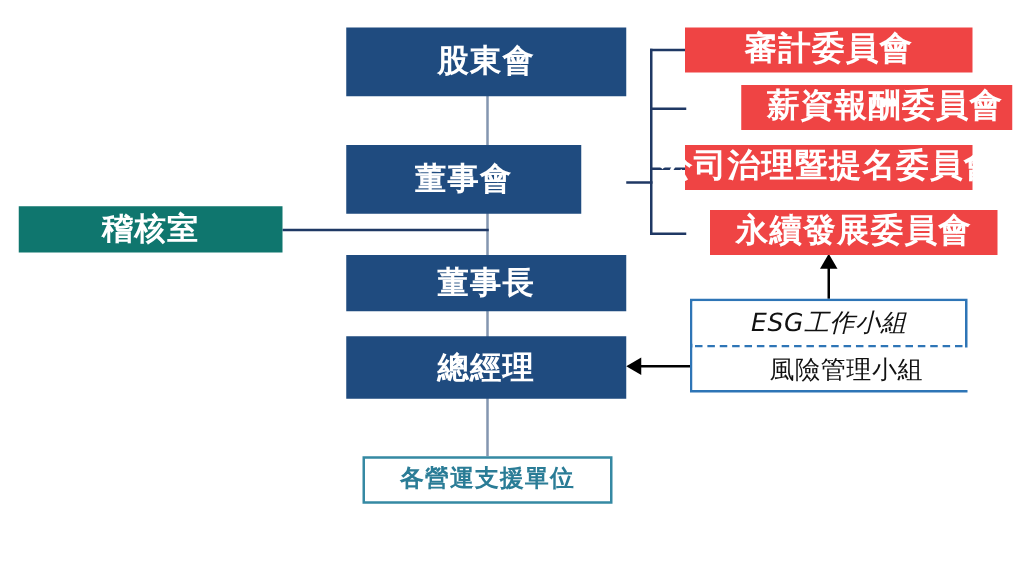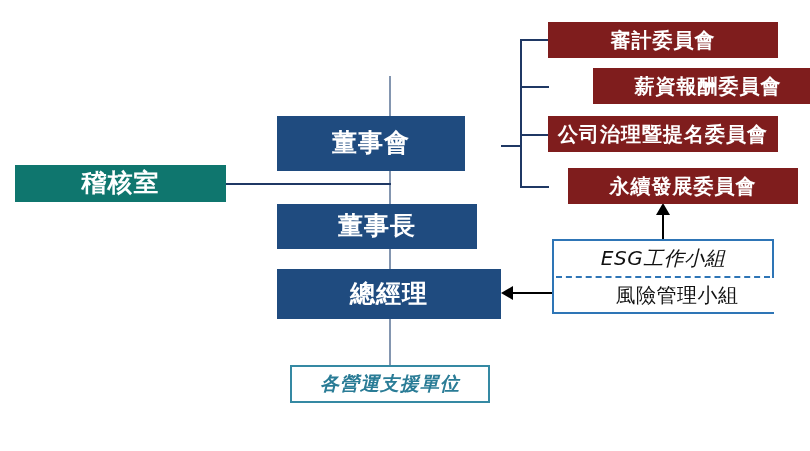--- a/index.html
+++ b/index.html
@@ -28,23 +28,23 @@
     white-space: nowrap;
     letter-spacing: 1px;
   }
   .node-navy {
     background: #1f4b7f;
     color: #ffffff;
     font-size: 25px;
     font-weight: bold;
   }
   .node-teal {
-    background: #7f1d1d;
+    background: #ef4444;
     color: #ffffff;
-    font-size: 20px;
+    font-size: 26px;
     font-weight: bold;
   }
   .node-teal-wide {
     background: #0f766e;
     color: #ffffff;
     font-size: 25px;
     font-weight: bold;
   }
   .node-outline-teal {
     background: #ffffff;
@@ -135,26 +135,29 @@
   <div class="bus-h" style="left:520px; top:86px; width:29px;"></div>
   <div class="bus-h" style="left:520px; top:134px; width:29px;"></div>
   <div class="bus-h" style="left:520px; top:186px; width:29px;"></div>
 
   <div class="arrow-line-v" style="left:662px; top:214px; height:26px;"></div>
   <div class="arrow-head-up" style="left:656px; top:203px;"></div>
 
   <div class="arrow-line-h" style="left:512px; top:292px; width:42px;"></div>
   <div class="arrow-head-left" style="left:501px; top:286px;"></div>
 
+  <div class="node node-navy" style="left:277px; top:22px; width:224px; height:55px;">
+    <span>股東會</span>
+  </div>
 
   <div class="node node-navy" style="left:277px; top:116px; width:188px; height:55px;">
     <span>董事會</span>
   </div>
 
-  <div class="node node-navy" style="left:277px; top:204px; width:200px; height:45px;">
+  <div class="node node-navy" style="left:277px; top:204px; width:224px; height:45px;">
     <span>董事長</span>
   </div>
 
   <div class="node node-navy" style="left:277px; top:269px; width:224px; height:50px;">
     <span>總經理</span>
   </div>
 
   <div class="node node-teal-wide" style="left:15px; top:165px; width:211px; height:37px;">
     <span>稽核室</span>
   </div>
@@ -179,17 +182,17 @@
   <div class="group-divider" style="left:556px; top:276px; width:214px;"></div>
 
   <div class="node node-outline-blue" style="left:554px; top:241px; width:218px; height:34px; border:none;font-style:italic;">
     <span>ESG工作小組</span>
   </div>
 
   <div class="node node-outline-blue" style="left:554px; top:278px; width:246px; height:34px; border:none;">
     <span>風險管理小組</span>
   </div>
 
-  <div class="node node-outline-teal" style="left:290px; top:365px; width:200px; height:38px;font-style:italic;">
+  <div class="node node-outline-teal" style="left:290px; top:365px; width:200px; height:38px;">
     <span>各營運支援單位</span>
   </div>
 
 </div>
 
 </body></html>

